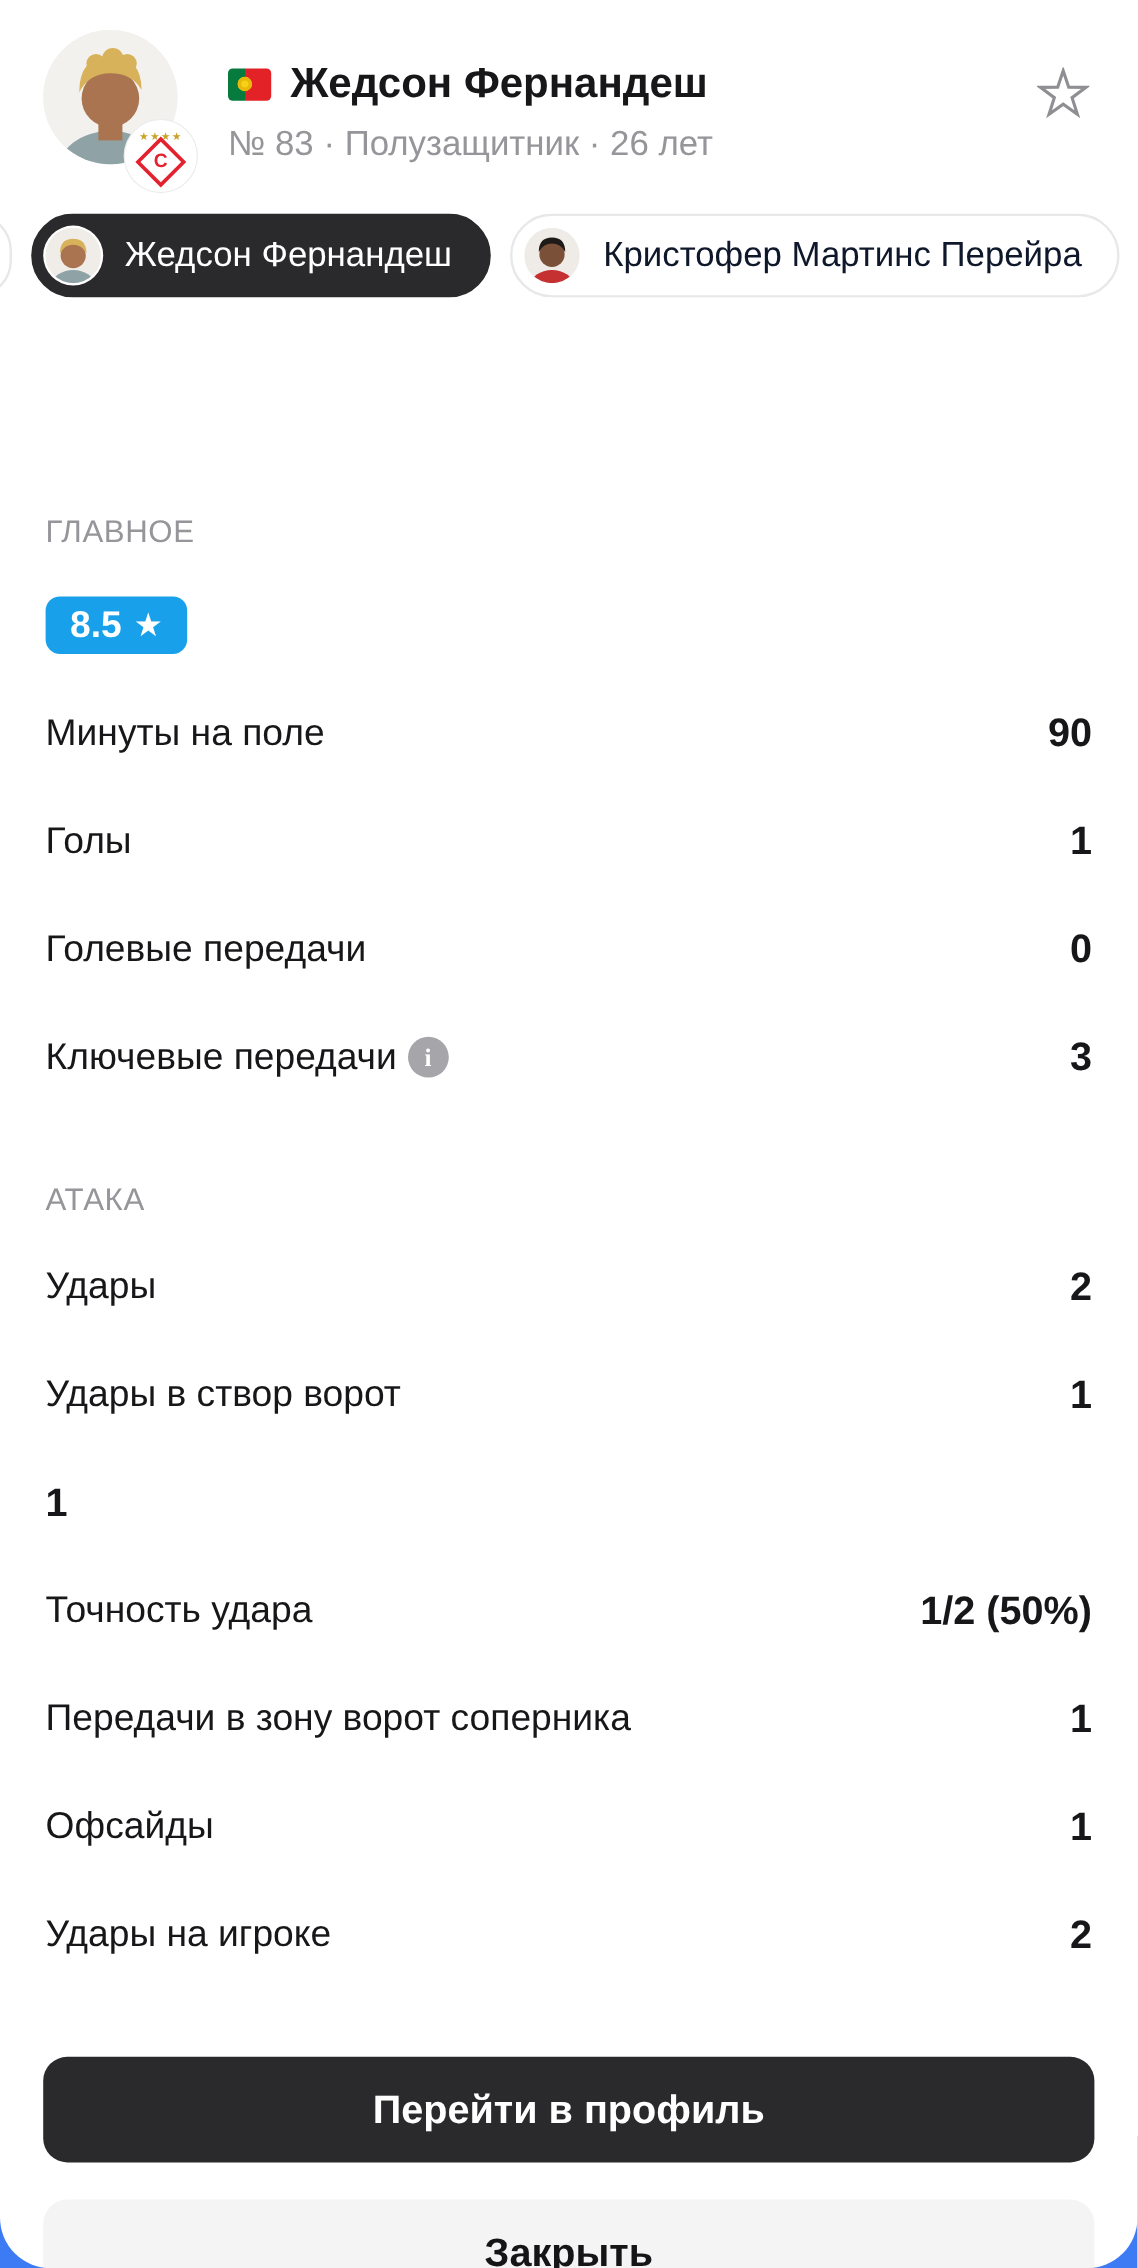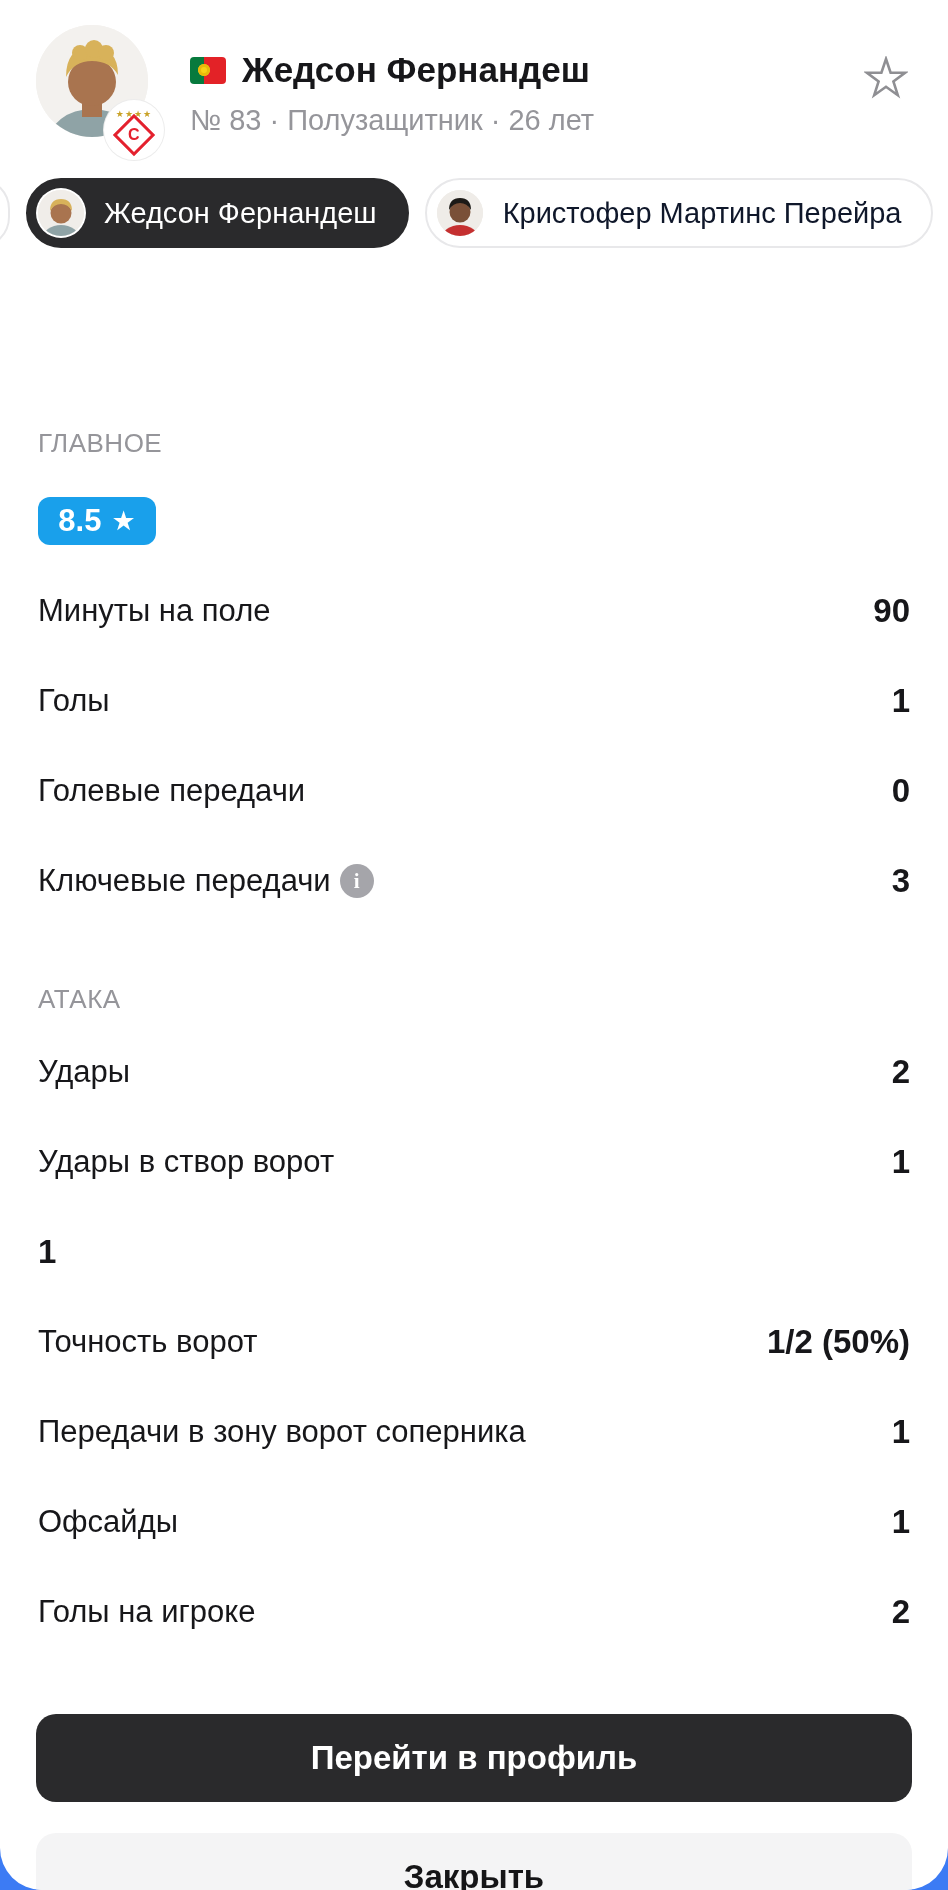--- a/index.html
+++ b/index.html
@@ -194,33 +194,33 @@
         <span class="stat-value">2</span>
       </div>
       <div class="stat-row">
         <span class="stat-label">Удары в створ ворот</span>
         <span class="stat-value">1</span>
       </div>
       <div class="stat-row">
         <span class="stat-value">1</span>
       </div>
       <div class="stat-row">
-        <span class="stat-label">Точность ворот</span>
+        <span class="stat-label">Точность удара</span>
         <span class="stat-value">1/2 (50%)</span>
       </div>
       <div class="stat-row">
         <span class="stat-label">Передачи в зону ворот соперника</span>
         <span class="stat-value">1</span>
       </div>
       <div class="stat-row">
         <span class="stat-label">Офсайды</span>
         <span class="stat-value">1</span>
       </div>
       <div class="stat-row">
-        <span class="stat-label">Голы на игроке</span>
+        <span class="stat-label">Удары на игроке</span>
         <span class="stat-value">2</span>
       </div>
     </div>
   </div>
 
   <button class="btn btn-profile">Перейти в профиль</button>
   <button class="btn btn-close">Закрыть</button>
 
 </div>
 

